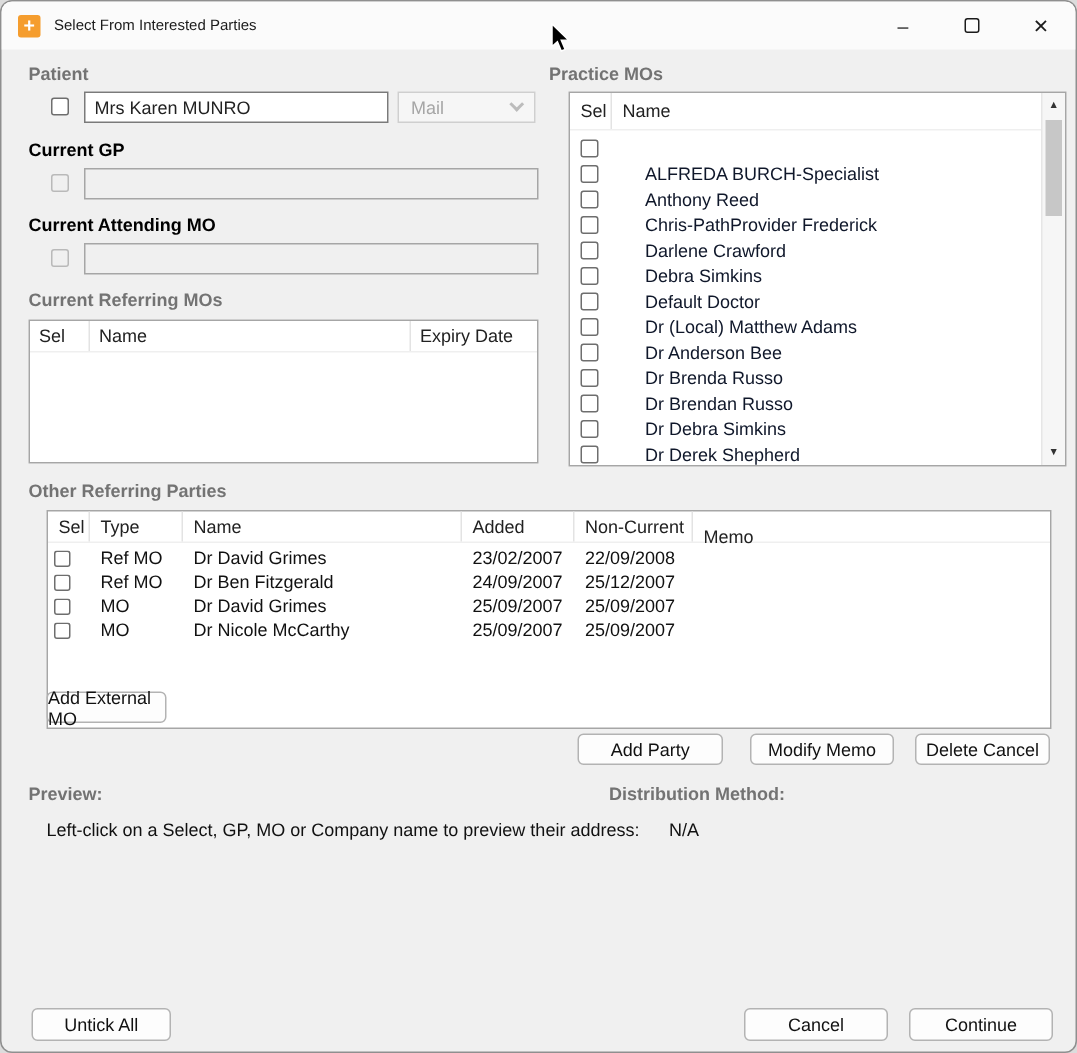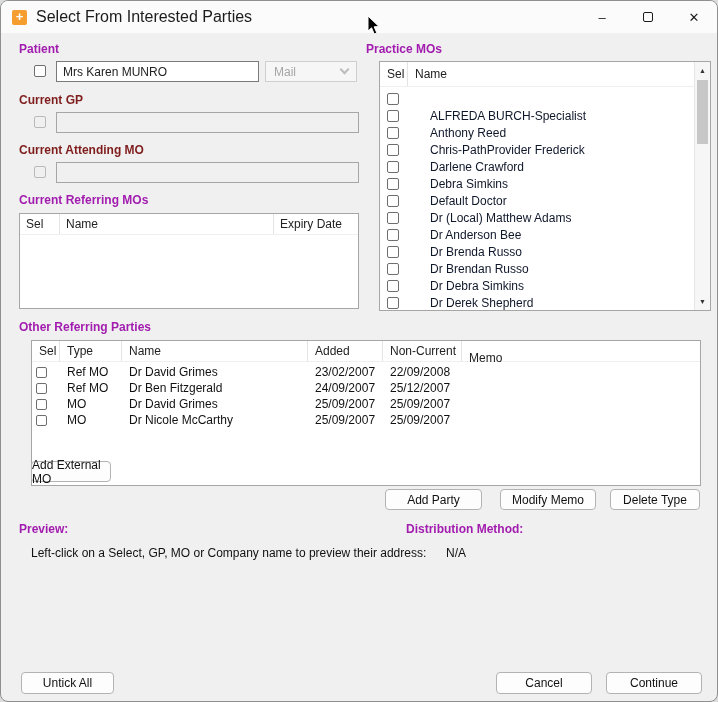--- a/index.html
+++ b/index.html
@@ -8,29 +8,29 @@
 
   .window { position:relative; width:718px; height:702px; background:#f0f0f0;
             border:1px solid #8f8f8f; border-radius:8px; overflow:hidden; }
 
   
   .titlebar { position:absolute; top:0; left:0; right:0; height:32px; background:#fbfbfb;
               display:flex; align-items:center; }
   .app-icon { width:15px; height:15px; margin-left:11px; background:#F59D2E; border-radius:2px;
               color:#fff; font-weight:bold; font-size:13px; line-height:14px; text-align:center;
               flex:0 0 auto; }
-  .title { margin-left:9px; font-size:16px; color:#1b1b1b; }
+  .title { margin-left:9px; font-size:10px; color:#1b1b1b; }
   .tb-buttons { position:absolute; right:0; top:0; height:32px; display:flex; }
   .tb-btn { width:46px; height:32px; display:flex; align-items:center; justify-content:center;
             font-size:13px; color:#1b1b1b; }
   .max-glyph { width:10px; height:10px; border:1px solid #1b1b1b; border-radius:2px; }
 
   
-  .section-label { position:absolute; font-weight:bold; color:#a21caf; }
-  .section-label.disabled { color:#7f1d1d; }
+  .section-label { position:absolute; font-weight:bold; color:#737373; }
+  .section-label.disabled { color:#000000; }
   .checkbox { display:inline-block; width:12px; height:12px; background:#fff;
               border:1px solid #6e6e6e; border-radius:2px; flex:0 0 auto; }
   .checkbox.disabled { background:#f0f0f0; border-color:#b9b9b9; }
   .field { position:absolute; background:#fff; border:1px solid #7a7a7a;
            padding:0 6px; display:flex; align-items:center; color:#222; }
   .field.disabled { background:#f0f0f0; border-color:#a6a6a6; color:#9a9a9a; }
   .abs-cb { position:absolute; }
 
   
   .lbl-patient   { left:18px; top:41px; }
@@ -281,21 +281,21 @@
           <span class="op-cell op-added">25/09/2007</span>
           <span class="op-cell op-noncurrent">25/09/2007</span>
           <span class="op-cell op-memo"></span>
         </div>
       </div>
   </div>
 
   <div class="btn btn-add-external">Add External MO</div>
   <div class="btn btn-add-party">Add Party</div>
   <div class="btn btn-modify-memo">Modify Memo</div>
-  <div class="btn btn-delete-party">Delete Type</div>
+  <div class="btn btn-delete-party">Delete Cancel</div>
 
   <span class="section-label lbl-preview">Preview:</span>
   <span class="preview-instruction">Left-click on a Select, GP, MO or Company name to preview their address:</span>
   <span class="section-label lbl-dist">Distribution Method:</span>
   <span class="dist-value">N/A</span>
 
   <div class="btn btn-untick">Untick All</div>
   <div class="btn btn-cancel">Cancel</div>
   <div class="btn btn-continue">Continue</div>
 

